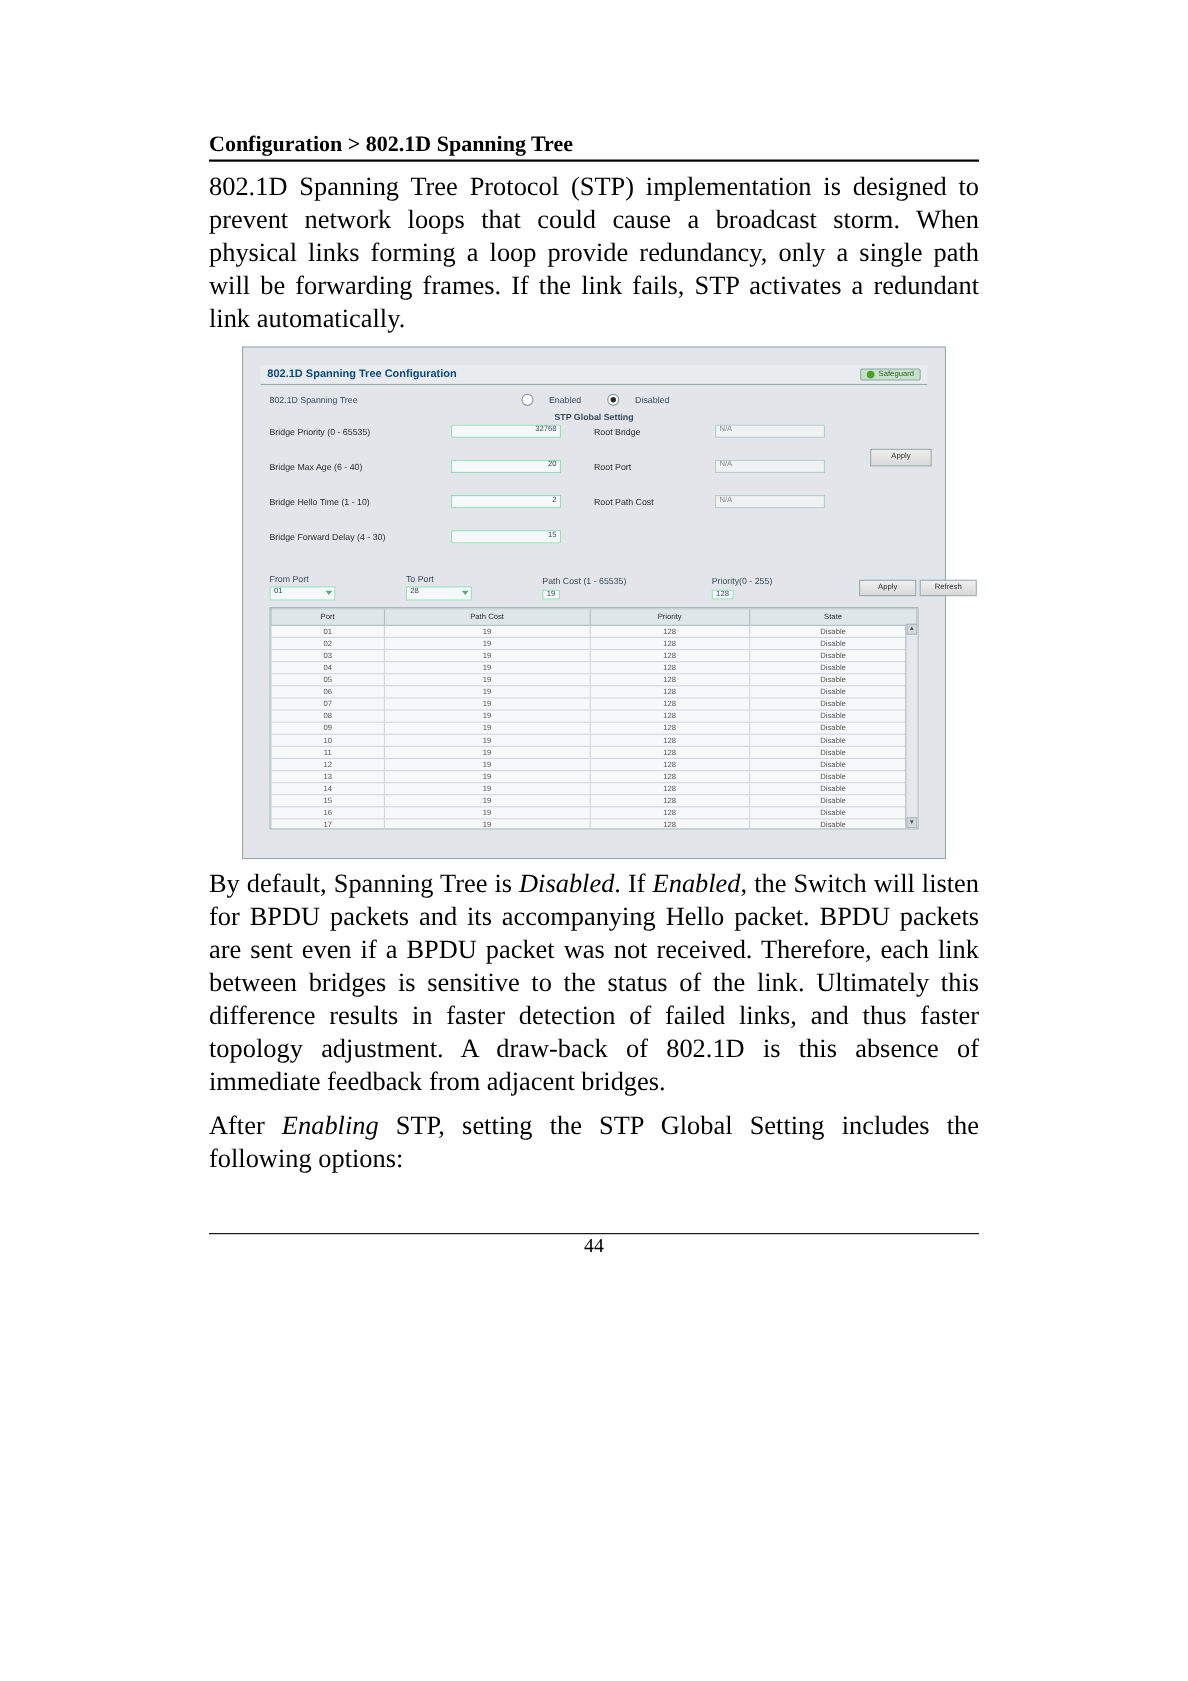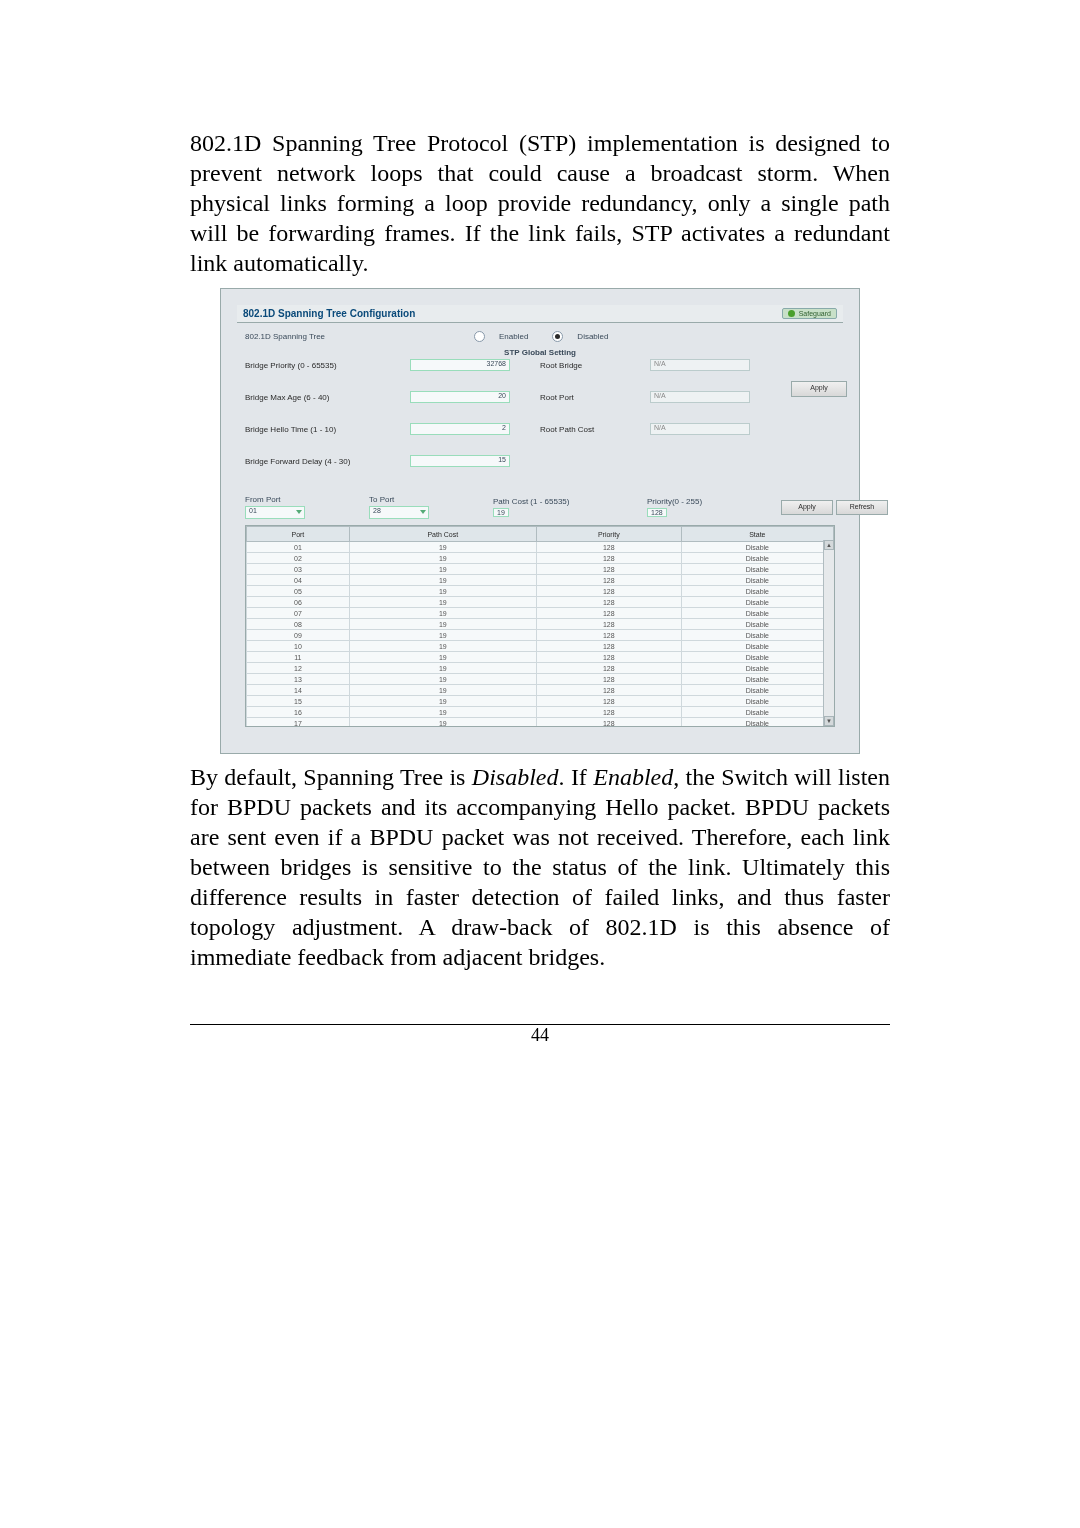--- a/index.html
+++ b/index.html
@@ -214,20 +214,21 @@
     text-align: center;
     font-size: 18px;
     padding-top: 0;
   }
 </style>
 </head>
 <body>
 
 <div class="page">
 
+  <div class="section-title">Configuration &gt; 802.1D Spanning Tree</div>
 
   <p class="body-text">802.1D Spanning Tree Protocol (STP) implementation is designed to prevent network loops that could cause a broadcast storm. When physical links forming a loop provide redundancy, only a single path will be forwarding frames. If the link fails, STP activates a redundant link automatically.</p>
 
   <div class="figure-wrap">
     <div class="config-panel">
       <div class="panel-header">
         <span class="title">802.1D Spanning Tree Configuration</span>
         <span class="safeguard">
           <span class="dot"></span>
           <span>Safeguard</span>
@@ -416,18 +417,21 @@
         </div>
       </div>
     </div>
   </div>
 
 
   <p class="body-text">
     <span>By default, Spanning Tree is </span><em>Disabled</em><span>. If </span><em>Enabled</em><span>, the Switch will listen for BPDU packets and its accompanying Hello packet. BPDU packets are sent even if a BPDU packet was not received. Therefore, each link between bridges is sensitive to the status of the link. Ultimately this difference results in faster detection of failed links, and thus faster topology adjustment. A draw-back of 802.1D is this absence of immediate feedback from adjacent bridges.</span>
   </p>
 
+  <p class="body-text">
+    <span>After </span><em>Enabling</em><span> STP, setting the STP Global Setting includes the following options:</span>
+  </p>
 
 </div>
 
 <div class="page-footer">
   <span>44</span>
 </div>
 
 </body></html>

